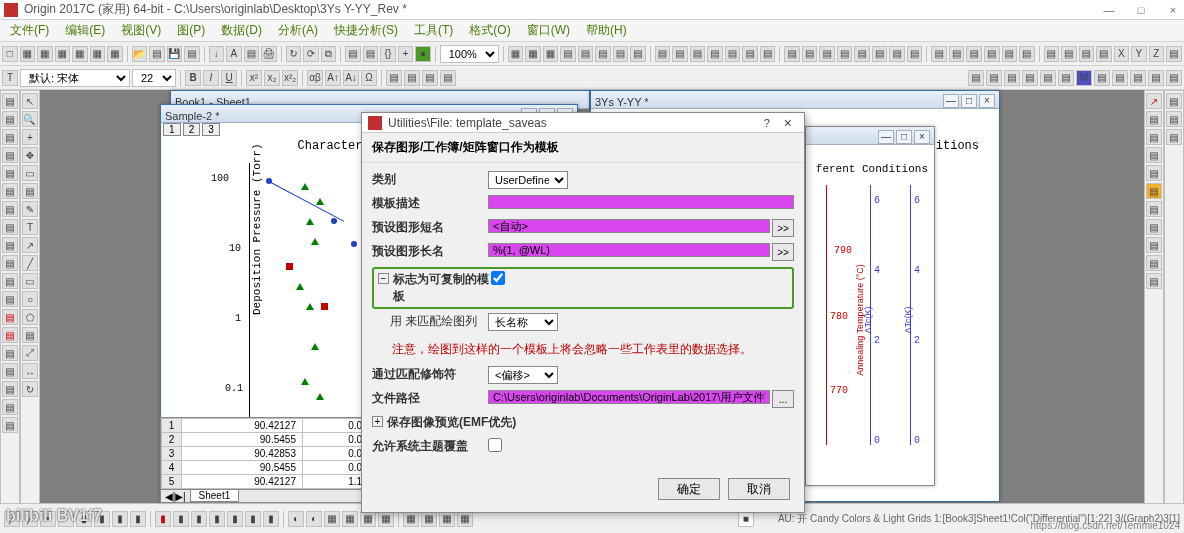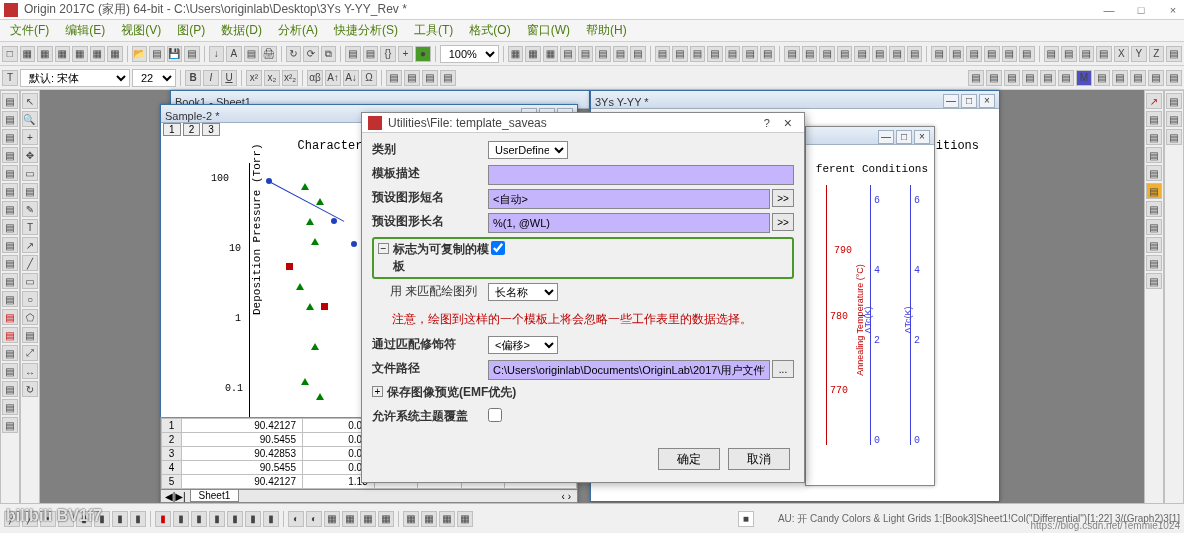--- a/index.html
+++ b/index.html
@@ -70,21 +70,21 @@
   .dlg-titlebar { height:20px; background:#fff; border-bottom:1px solid #ccc; display:flex; align-items:center; padding:0 6px; }
   .dlg-titlebar .icon { width:14px; height:14px; background:#c03030; margin-right:6px; }
   .dlg-titlebar .t { flex:1; font-size:12px; color:#444; }
   .dlg-titlebar .help { padding:0 8px; color:#444; }
   .dlg-titlebar .close { padding:0 6px; font-size:14px; color:#444; }
   .dlg-sub { padding:6px 10px; font-size:12px; font-weight:bold; background:#f0f0f0; border-bottom:1px solid #ddd; }
   .dlg-body { padding:8px 10px; }
   .dlg-row { display:flex; align-items:flex-start; margin-bottom:4px; min-height:20px; }
   .dlg-label { width:116px; font-size:12px; font-weight:bold; color:#333; }
   .dlg-label.indent { padding-left:18px; font-weight:normal; }
-  .dlg-input { flex:1; height:20px; border:1px solid #888; padding:0 4px; font-size:11px; background:#c4b5fd; }
+  .dlg-input { flex:1; height:14px; border:1px solid #888; padding:0 4px; font-size:11px; background:#d946ef; }
   .dlg-select { height:18px; border:1px solid #888; font-size:11px; background:#fff; padding:0 2px; }
   .dlg-btn-sm { width:22px; height:18px; border:1px solid #888; background:#e8e8e8; font-size:10px; margin-left:2px; }
   .dlg-check { width:14px; height:14px; }
   .highlight-row { border:2px solid #4a9a2a; border-radius:3px; padding:2px 4px; background:#f0f0f0; }
   .dlg-note { color:#c00000; font-size:12px; padding:4px 0 8px 20px; }
   .dlg-tree { font-size:12px; font-weight:bold; }
   .dlg-tree .tw { display:inline-block; width:11px; height:11px; border:1px solid #888; text-align:center; line-height:9px; font-size:10px; margin-right:4px; font-weight:normal; }
   .dlg-footer { display:flex; justify-content:flex-end; gap:8px; padding:8px 14px 12px; }
   .dlg-footer button { width:62px; height:22px; border:1px solid #888; background:#e8e8e8; font-size:12px; }
   
@@ -448,20 +448,21 @@
     </div>
   </div>
 
   <div class="dialog" style="top:22px;">
     <div class="dlg-titlebar">
       <span class="icon"></span>
       <span class="t">Utilities\File: template_saveas</span>
       <span class="help">?</span>
       <span class="close">×</span>
     </div>
+    <div class="dlg-sub">保存图形/工作簿/矩阵窗口作为模板</div>
     <div class="dlg-body">
       <div class="dlg-row">
         <span class="dlg-label">类别</span>
         <select class="dlg-select" style="width:80px"><option>UserDefined</option></select>
       </div>
       <div class="dlg-row">
         <span class="dlg-label">模板描述</span>
         <input class="dlg-input" value="" style="">
       </div>
       <div class="dlg-row">

